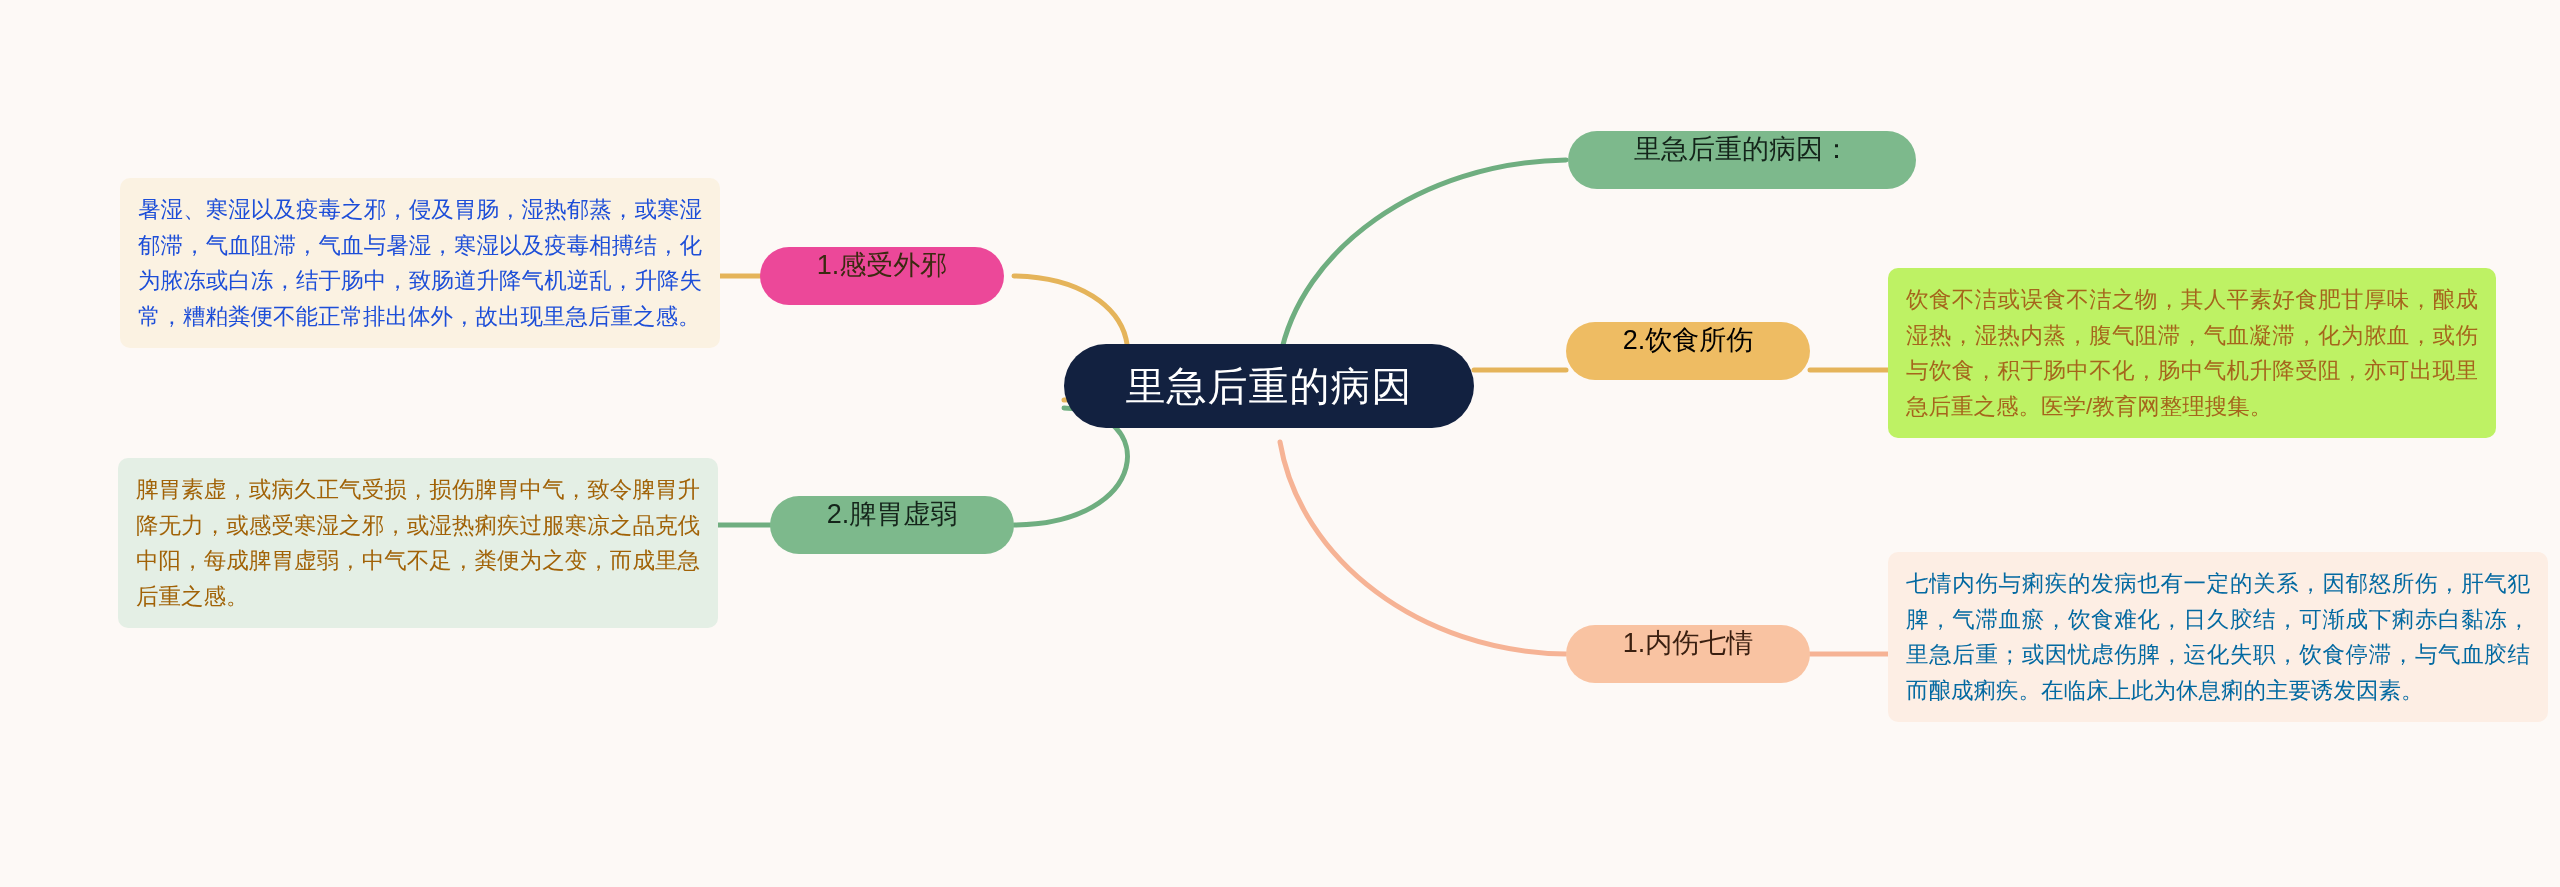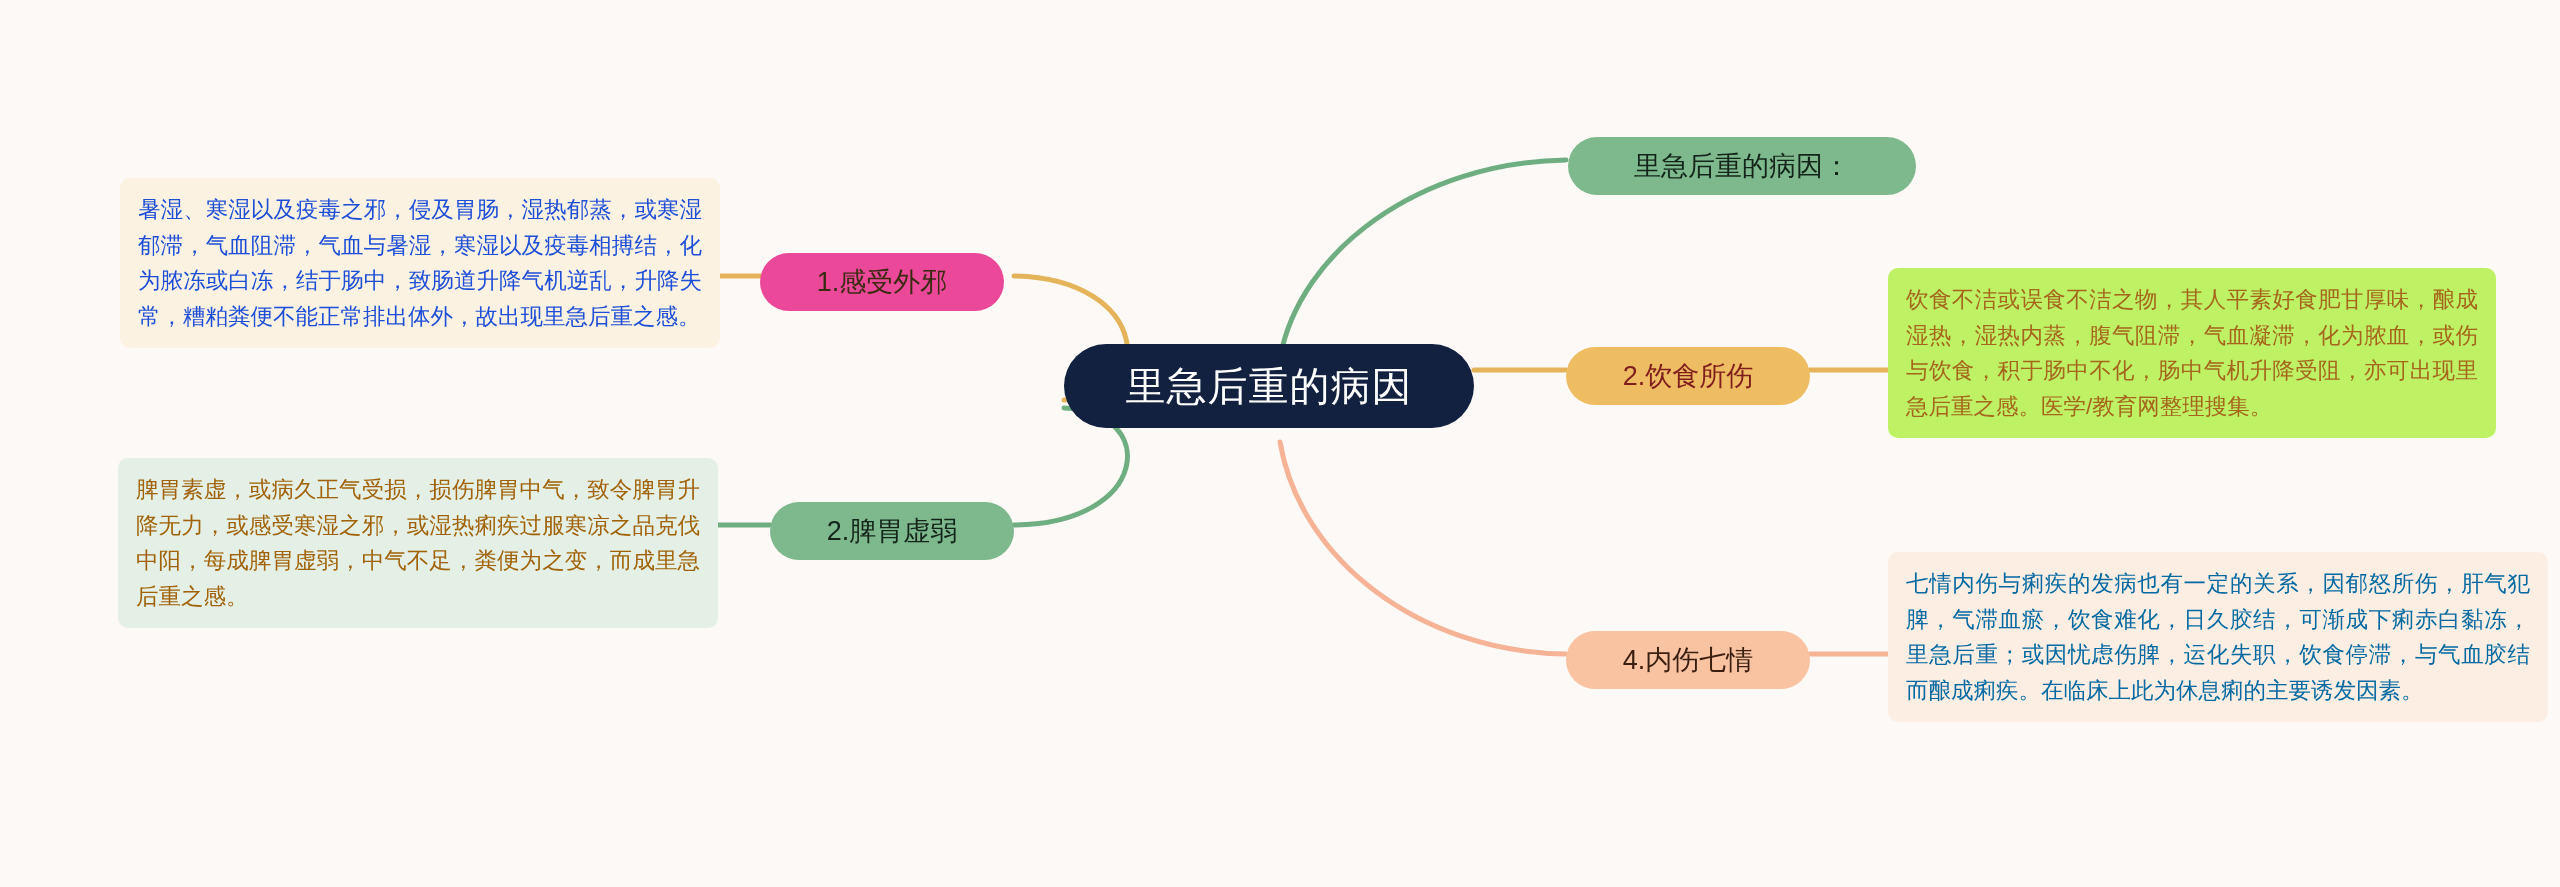--- a/index.html
+++ b/index.html
@@ -43,48 +43,46 @@
     letter-spacing: 1px;
     z-index: 5;
   }
 
   
   .pill {
     position: absolute;
     height: 58px;
     border-radius: 29px;
     display: flex;
-    align-items: center;
     justify-content: center;
     font-size: 27px;
     color: #1d1d1d;
     z-index: 4;
     white-space: nowrap;
-    margin-top: 6px;
   }
   .pill-heading {
     left: 1568px;
     top: 131px;
     width: 348px;
     background: #7db98c;
     color: #14241a;
   }
   .pill-1 {
     left: 760px;
     top: 247px;
     width: 244px;
     background: #ec4899;
     color: #3a2a10;
   }
   .pill-2 {
     left: 1566px;
-    top: 341px;
+    top: 322px;
     width: 244px;
     background: #eebc63;
-    color: #7f1d1d;
+    color: #000000;
   }
   .pill-3 {
     left: 770px;
     top: 496px;
     width: 244px;
     background: #7db98c;
     color: #14241a;
   }
   .pill-4 {
     left: 1566px;
@@ -169,21 +167,21 @@
   <div class="pill pill-1">
     <span>1.感受外邪</span>
   </div>
   <div class="pill pill-2">
     <span>2.饮食所伤</span>
   </div>
   <div class="pill pill-3">
     <span>2.脾胃虚弱</span>
   </div>
   <div class="pill pill-4">
-    <span>4.内伤七情</span>
+    <span>1.内伤七情</span>
   </div>
 
   <div class="card card-1">暑湿、寒湿以及疫毒之邪，侵及胃肠，湿热郁蒸，或寒湿郁滞，气血阻滞，气血与暑湿，寒湿以及疫毒相搏结，化为脓冻或白冻，结于肠中，致肠道升降气机逆乱，升降失常，糟粕粪便不能正常排出体外，故出现里急后重之感。</div>
   <div class="card card-2">饮食不洁或误食不洁之物，其人平素好食肥甘厚味，酿成湿热，湿热内蒸，腹气阻滞，气血凝滞，化为脓血，或伤与饮食，积于肠中不化，肠中气机升降受阻，亦可出现里急后重之感。医学/教育网整理搜集。</div>
   <div class="card card-3">脾胃素虚，或病久正气受损，损伤脾胃中气，致令脾胃升降无力，或感受寒湿之邪，或湿热痢疾过服寒凉之品克伐中阳，每成脾胃虚弱，中气不足，粪便为之变，而成里急后重之感。</div>
   <div class="card card-4">七情内伤与痢疾的发病也有一定的关系，因郁怒所伤，肝气犯脾，气滞血瘀，饮食难化，日久胶结，可渐成下痢赤白黏冻，里急后重；或因忧虑伤脾，运化失职，饮食停滞，与气血胶结而酿成痢疾。在临床上此为休息痢的主要诱发因素。</div>
 
 </div>
 
 </body></html>

